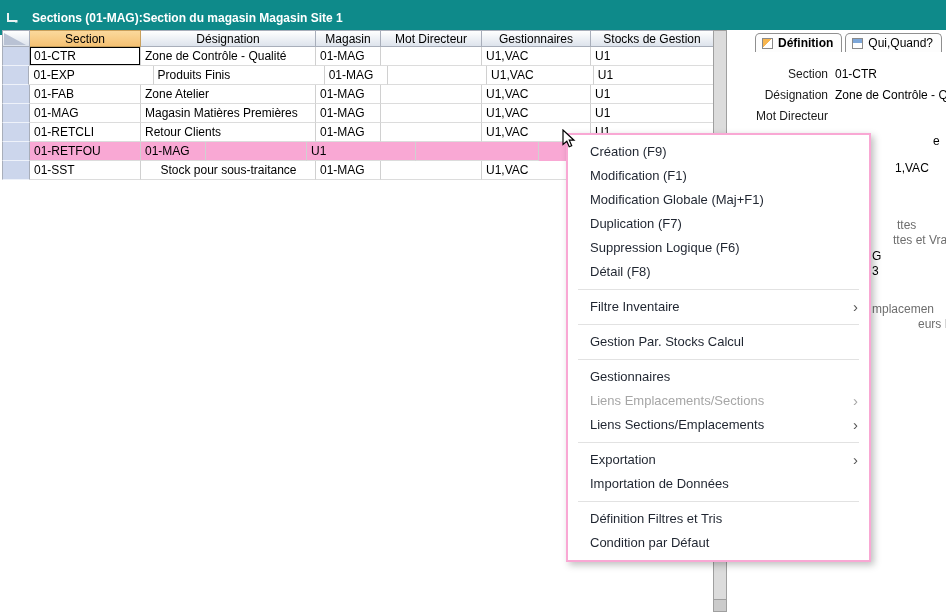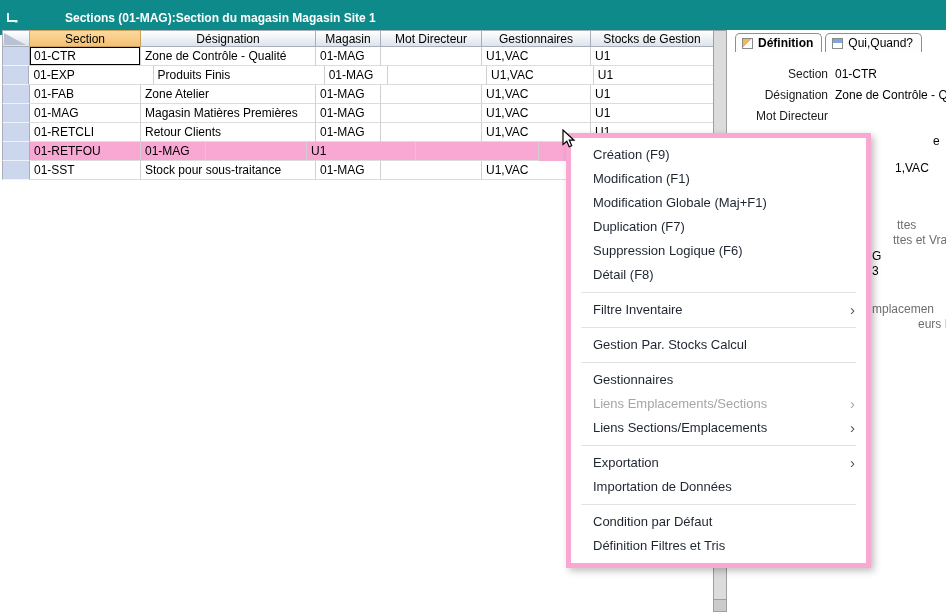--- a/index.html
+++ b/index.html
@@ -9,21 +9,21 @@
   }
   *{box-sizing:border-box;}
   html,body{margin:0;padding:0;}
   body{
     width:946px;height:612px;position:relative;overflow:hidden;
     background:#fff;font-family:"Liberation Sans",sans-serif;font-size:12px;color:#000;
   }
 
   
   .titlebar{position:absolute;left:0;top:0;width:946px;height:35px;
-    background:var(--titlebar-teal);color:#fff;display:flex;align-items:center;gap:33px;}
+    background:var(--titlebar-teal);color:#fff;display:flex;align-items:center;}
   .titlebar .app-icon{margin-left:6px;display:inline-flex;}
   .titlebar .wtitle{margin-left:14px;font-weight:bold;font-size:12px;white-space:nowrap;}
 
   
   .grid{position:absolute;left:2px;top:30px;width:712px;}
   .header-row{display:flex;height:17px;}
   .hcell{border:1px solid #a8aeba;border-left:none;background:linear-gradient(#ffffff,#dde3ec);
     text-align:center;font-size:12px;line-height:14px;padding-top:1px;overflow:hidden;white-space:nowrap;}
   .hcell.sorted{background:linear-gradient(#fbd99c,var(--sorted-column-orange));border-color:#c9a05c;}
   .corner{width:28px;border:1px solid #a8aeba;background:linear-gradient(#ffffff,#dde3ec);position:relative;}
@@ -41,21 +41,21 @@
   .vscroll{position:absolute;left:713px;top:30px;width:14px;height:582px;
     background:#dcdcdc;border:1px solid #9f9f9f;}
   .vscroll .vend{position:absolute;left:0;bottom:0;width:100%;height:12px;
     background:#cbcbcb;border-top:1px solid #9f9f9f;}
 
   
   .panel{position:absolute;left:727px;top:30px;width:219px;height:582px;background:#fff;overflow:hidden;}
   .tabs{display:flex;gap:3px;padding:3px 0 0 8px;height:22px;}
   .tab{display:inline-flex;align-items:center;gap:5px;border:1px solid #8f8f8f;border-bottom:none;
     border-radius:5px 5px 0 0;padding:2px 8px 2px 6px;background:#fdfdfd;font-size:12px;white-space:nowrap;}
-  .tab.active{font-weight:bold;}
+  .tab.active{font-weight:bold;margin-left:20px;}
   .tab-icon{width:11px;height:11px;display:inline-block;border:1px solid #8a8a8a;background:#fff;}
   .icon-def{background:linear-gradient(135deg,#f7b64f 0%,#f7b64f 45%,#ffffff 45%);}
   .icon-qq{background:linear-gradient(#7da7d9 0 4px,#ffffff 4px);}
   .fields{margin-top:11px;}
   .field-row{display:flex;height:21px;align-items:center;}
   .field-label{width:101px;text-align:right;margin-right:7px;color:#1a1a1a;white-space:nowrap;}
   .field-value{flex:1;white-space:nowrap;overflow:hidden;}
 
   
   .frag{position:absolute;font-size:12px;white-space:nowrap;color:#000;}
@@ -64,21 +64,21 @@
   .frag1{left:895px;top:161px;}
   .frag2{left:897px;top:218px;}
   .frag3{left:893px;top:233px;}
   .frag4{left:872px;top:249px;}
   .frag5{left:872px;top:264px;}
   .frag6{left:872px;top:302px;}
   .frag7{left:872px;top:317px;margin-left:46px;}
 
   
   .context-menu{position:absolute;left:566px;top:133px;width:305px;background:#fff;
-    border:5px solid #f9a8d4;box-shadow:3px 3px 7px rgba(0,0,0,.25);padding:5px 0;z-index:10;}
+    border:2px solid #f9a8d4;box-shadow:3px 3px 7px rgba(0,0,0,.25);padding:5px 0;z-index:10;}
   .menu-item{height:24px;line-height:24px;padding:0 26px 0 22px;font-size:13px;color:#1f2530;
     position:relative;white-space:nowrap;overflow:hidden;}
   .menu-item.disabled{color:#a6a6a6;}
   .menu-arrow{position:absolute;right:11px;top:0;font-size:15px;line-height:24px;color:#555;}
   .menu-item.disabled .menu-arrow{color:inherit;}
   .menu-sep{border-top:1px solid #e2e2e2;margin:5px 10px;}
 
   
   .cursor{position:absolute;left:562px;top:129px;z-index:20;pointer-events:none;}
 </style>
@@ -158,21 +158,21 @@
         <div class="rowhdr"></div>
         <div class="cell" style="width: 111px;">01-RETFOU</div>
         <div class="cell" style="width: 65px;">01-MAG</div>
         <div class="cell" style="width: 101px;"></div>
         <div class="cell" style="width: 109px;">U1</div>
         <div class="cell" style="width: 123px;"></div>
       </div>
       <div class="grow">
         <div class="rowhdr"></div>
         <div class="cell" style="width: 111px;">01-SST</div>
-        <div class="cell" style="width: 175px;">Stock pour sous-traitance</div>
+        <div class="cell" style="width: 175px; text-align: center;">Stock pour sous-traitance</div>
         <div class="cell" style="width: 65px;">01-MAG</div>
         <div class="cell" style="width: 101px;"></div>
         <div class="cell" style="width: 109px;">U1,VAC</div>
         <div class="cell" style="width: 123px;"></div>
       </div>
     </div>
 </div>
 
 <div class="vscroll">
   <div class="vend"></div>
@@ -228,21 +228,21 @@
     <div class="menu-sep"></div>
     <div class="menu-item"><span>Gestion Par. Stocks Calcul</span></div>
     <div class="menu-sep"></div>
     <div class="menu-item"><span>Gestionnaires</span></div>
     <div class="menu-item disabled"><span>Liens Emplacements/Sections</span><span class="menu-arrow">›</span></div>
     <div class="menu-item"><span>Liens Sections/Emplacements</span><span class="menu-arrow">›</span></div>
     <div class="menu-sep"></div>
     <div class="menu-item"><span>Exportation</span><span class="menu-arrow">›</span></div>
     <div class="menu-item"><span>Importation de Données</span></div>
     <div class="menu-sep"></div>
+    <div class="menu-item"><span>Définition Filtres et Tris</span></div>
     <div class="menu-item"><span>Condition par Défaut</span></div>
-    <div class="menu-item"><span>Définition Filtres et Tris</span></div>
   </div>
 
 <div class="cursor">
   <svg width="15" height="21" viewBox="0 0 15 21">
     <polygon points="1,1 1,15.5 4.8,12.2 7.2,17.8 9.7,16.7 7.3,11.2 12,11.2" fill="#ffffff" stroke="#000000" stroke-width="1.2"></polygon>
   </svg>
 </div>
 
 </body></html>

